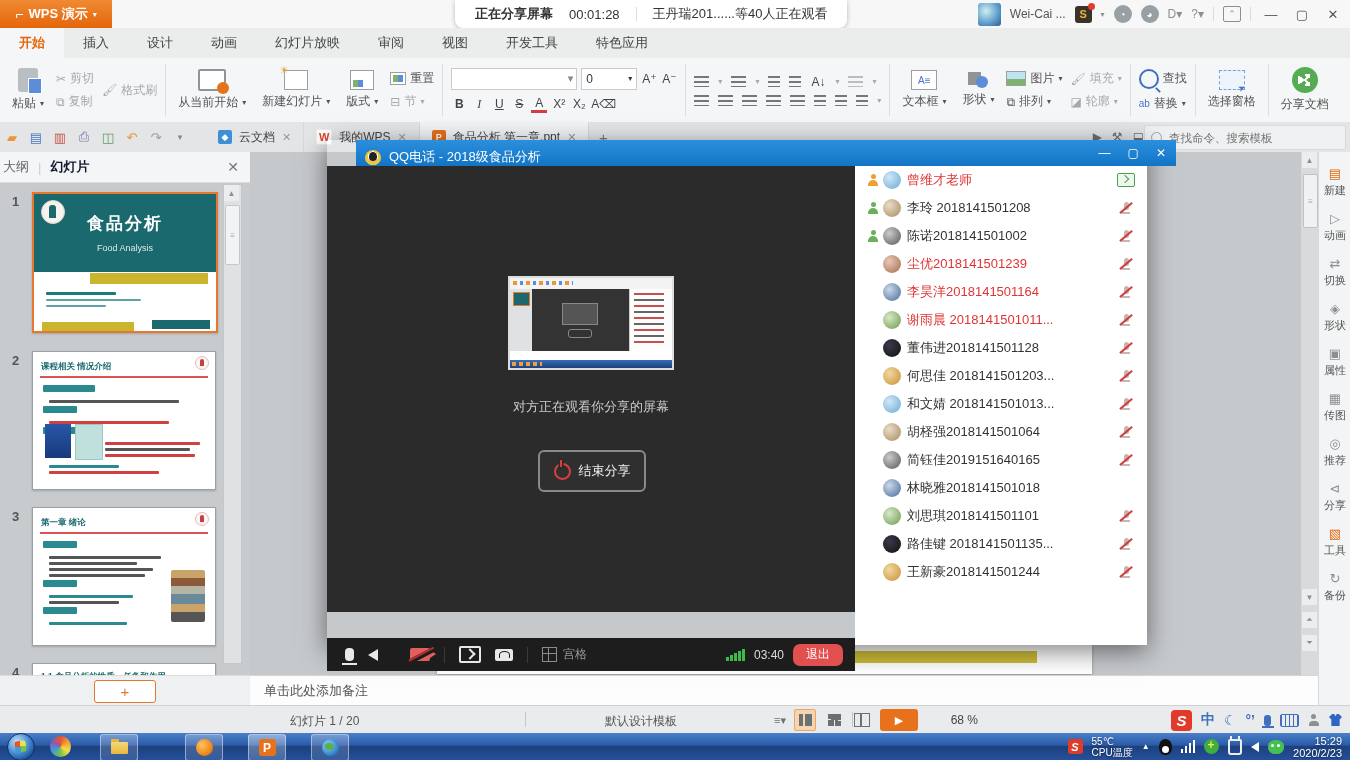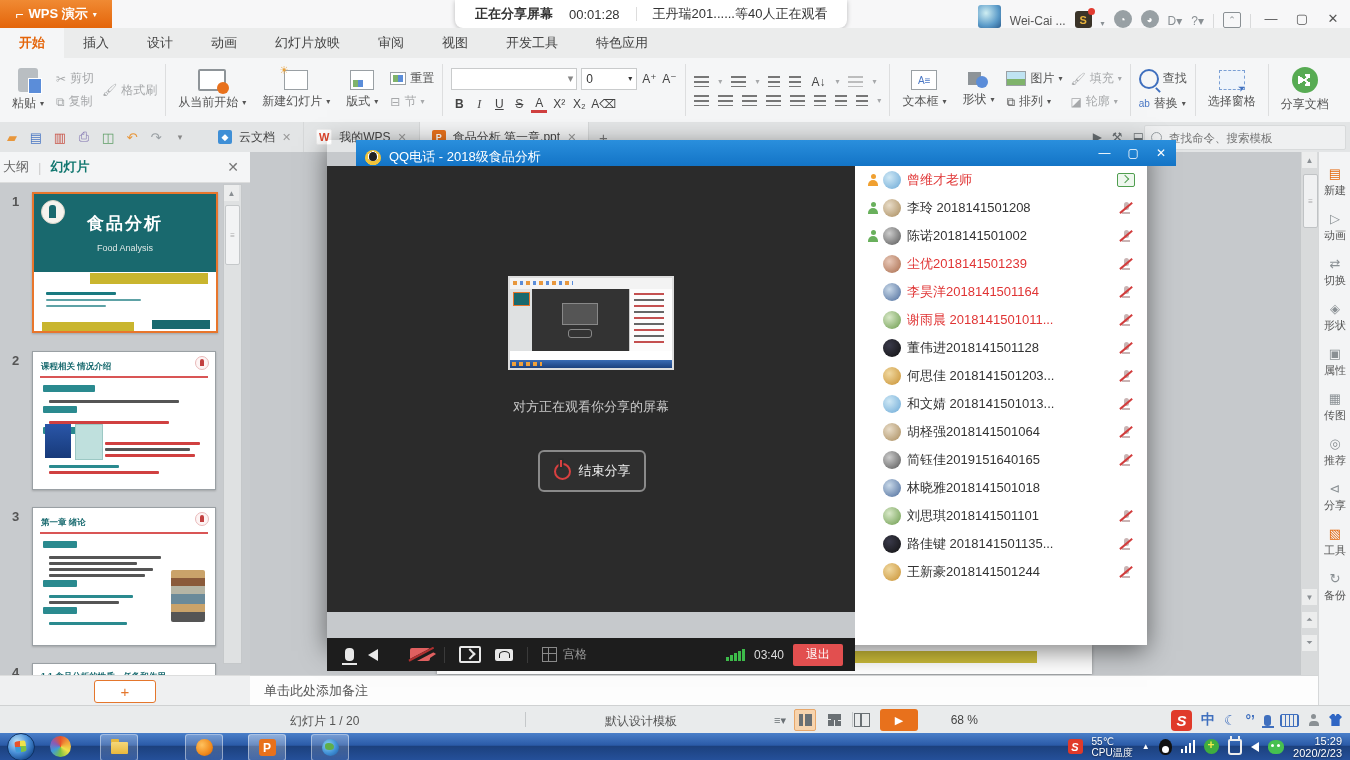--- a/index.html
+++ b/index.html
@@ -8,21 +8,21 @@
 
   
   #titlebar{position:absolute;left:0;top:0;width:1350px;height:28px;background:#f7f7f8;border-bottom:1px solid #e3e4e5;}
   #wps-logo{position:absolute;left:0;top:0;width:112px;height:28px;background:linear-gradient(#f08a33,#e4650a);
     color:#fff;font-weight:bold;font-size:13px;display:flex;align-items:center;justify-content:center;gap:5px;}
   #wps-logo .glyph{font-size:14px;}
   #share-pill{position:absolute;left:455px;top:0;height:28px;padding:0 20px;background:#fff;border-radius:0 0 8px 8px;
     box-shadow:0 1px 5px rgba(0,0,0,.25);display:flex;align-items:center;gap:16px;font-size:13px;color:#333;}
   #share-pill .sp-bold{font-weight:bold;}
   .sp-div{width:1px;height:14px;background:#ddd;}
-  #tb-right{position:absolute;right:6px;top:0;height:28px;display:flex;align-items:flex-end;gap:9px;}
+  #tb-right{position:absolute;right:6px;top:0;height:28px;display:flex;align-items:center;gap:9px;}
   #tb-avatar{width:23px;height:23px;border-radius:3px;background:radial-gradient(circle at 35% 35%,#cfeef2,#5b9bc9 60%,#2c5e8f);}
   #tb-user{font-size:12px;color:#555;}
   #tb-badge{position:relative;width:17px;height:17px;border-radius:3px;background:#3a3328;color:#e8b33c;font-size:11px;font-weight:bold;
     display:flex;align-items:center;justify-content:center;}
   #tb-badge::after{content:"";position:absolute;right:-3px;top:-3px;width:7px;height:7px;border-radius:50%;background:#e23b30;}
   .tb-circle{width:18px;height:18px;border-radius:50%;background:#98a0a4;color:#fff;font-size:10px;display:flex;align-items:center;justify-content:center;}
   .tb-txt{color:#8a9094;font-size:12px;}
   .tb-sep{width:1px;height:14px;background:#d9dadb;}
   .tb-upbox{width:16px;height:14px;border:1px solid #8a9094;border-radius:2px;color:#8a9094;font-size:9px;display:flex;align-items:center;justify-content:center;}
   .winbtn{width:22px;height:20px;display:flex;align-items:center;justify-content:center;color:#555;font-size:13px;}
@@ -86,21 +86,21 @@
     display:flex;align-items:center;gap:5px;padding:0 6px;}
   #qr-search input{border:none;background:transparent;outline:none;font-size:11.5px;color:#666;width:150px;font-family:inherit;}
   .mag{width:9px;height:9px;border:1.5px solid #9aa0a4;border-radius:50%;position:relative;}
   .mag::after{content:"";position:absolute;right:-4px;bottom:-3px;width:5px;height:1.5px;background:#9aa0a4;transform:rotate(45deg);}
 
   
   #left-panel{position:absolute;left:0;top:152px;width:250px;height:523px;background:#c8cbce;}
   #lp-head{position:absolute;left:0;top:0;width:250px;height:30px;background:#f4f5f6;border-bottom:1px solid #dcdddd;display:flex;align-items:center;font-size:13px;}
   #lp-head .t1{margin-left:3px;color:#666;}
   #lp-head .sep{margin:0 9px;color:#ccc;}
-  #lp-head .t2{color:#0f766e;font-weight:bold;}
+  #lp-head .t2{color:#0f172a;font-weight:bold;}
   #lp-close{position:absolute;right:8px;top:6px;width:18px;height:18px;color:#777;font-size:14px;display:flex;align-items:center;justify-content:center;}
   .t-num{position:absolute;left:12px;font-size:13px;font-weight:bold;color:#555;}
   .thumb{position:absolute;left:32px;width:182px;background:#fff;border:1px solid #9aa0a4;box-shadow:0 1px 2px rgba(0,0,0,.2);overflow:hidden;}
   .thumb.sel{border:2px solid #e8762c;}
   
   #th1{top:40px;height:137px;}
   .t1-top{position:relative;height:78px;background:#19696e;text-align:center;}
   .t1-logo{position:absolute;left:7px;top:6px;width:22px;height:22px;border-radius:50%;background:#f5f3ee;border:1px solid #d8d4c8;}
   .t1-logo::after{content:"";position:absolute;left:7px;top:4px;width:7px;height:13px;background:#19696e;border-radius:3px 3px 0 0;}
   .t1-title{padding-top:18px;color:#fff;font-size:17px;font-weight:bold;letter-spacing:2px;}
@@ -247,21 +247,21 @@
   .qt-scr{width:18px;height:13px;border:2px solid #e8e8e8;border-radius:2px;position:relative;}
   .qt-scr::after{content:"";position:absolute;left:5px;top:2px;width:6px;height:6px;border-top:2px solid #e8e8e8;border-right:2px solid #e8e8e8;transform:rotate(45deg);}
   .qt-brd{width:18px;height:12px;background:#e8e8e8;border-radius:2px;position:relative;}
   .qt-brd::after{content:"";position:absolute;left:4px;top:2px;width:9px;height:6px;border:1.5px solid #1d1d1d;border-radius:50% 50% 0 0;border-bottom:none;}
   .qt-grid{width:13px;height:13px;border:1px solid #8a8a8a;background:linear-gradient(90deg,transparent 5.5px,#8a8a8a 5.5px 6.5px,transparent 6.5px),linear-gradient(transparent 5.5px,#8a8a8a 5.5px 6.5px,transparent 6.5px);}
   #qt-gridlab{color:#9a9a9a;font-size:12px;margin-left:-8px;}
   #qt-right{position:absolute;right:12px;top:0;height:33px;display:flex;align-items:center;gap:9px;}
   .qsig{display:flex;align-items:flex-end;gap:1.5px;}
   .qsig i{width:2.5px;background:#3dbb4a;display:block;}
   #qt-timer{color:#ddd;font-size:12px;}
-  #qt-exit{width:50px;height:22px;background:#e24f4f;border-radius:2px;color:#fff;font-size:12px;display:flex;align-items:center;justify-content:center;}
+  #qt-exit{width:50px;height:22px;background:#e24f4f;border-radius:7px;color:#fff;font-size:12px;display:flex;align-items:center;justify-content:center;}
   
   #qq-members{position:absolute;left:528px;top:26px;width:292px;height:479px;background:#fff;overflow:hidden;}
   #mem-head{padding:9px 0 4px 12px;font-size:13px;color:#333;}
   .m-row{display:flex;align-items:center;height:28px;padding:0 12px 0 8px;}
   .m-role{width:20px;display:flex;justify-content:center;}
   .person{width:12px;height:12px;position:relative;}
   .person::before{content:"";position:absolute;left:3.5px;top:0;width:5px;height:5px;border-radius:50%;background:currentColor;}
   .person::after{content:"";position:absolute;left:1px;bottom:0;width:10px;height:6px;border-radius:5px 5px 0 0;background:currentColor;}
   .m-avatar{width:18px;height:18px;border-radius:50%;margin-right:6px;flex:none;}
   .m-name{font-size:13px;color:#333;white-space:nowrap;overflow:hidden;flex:1;}

